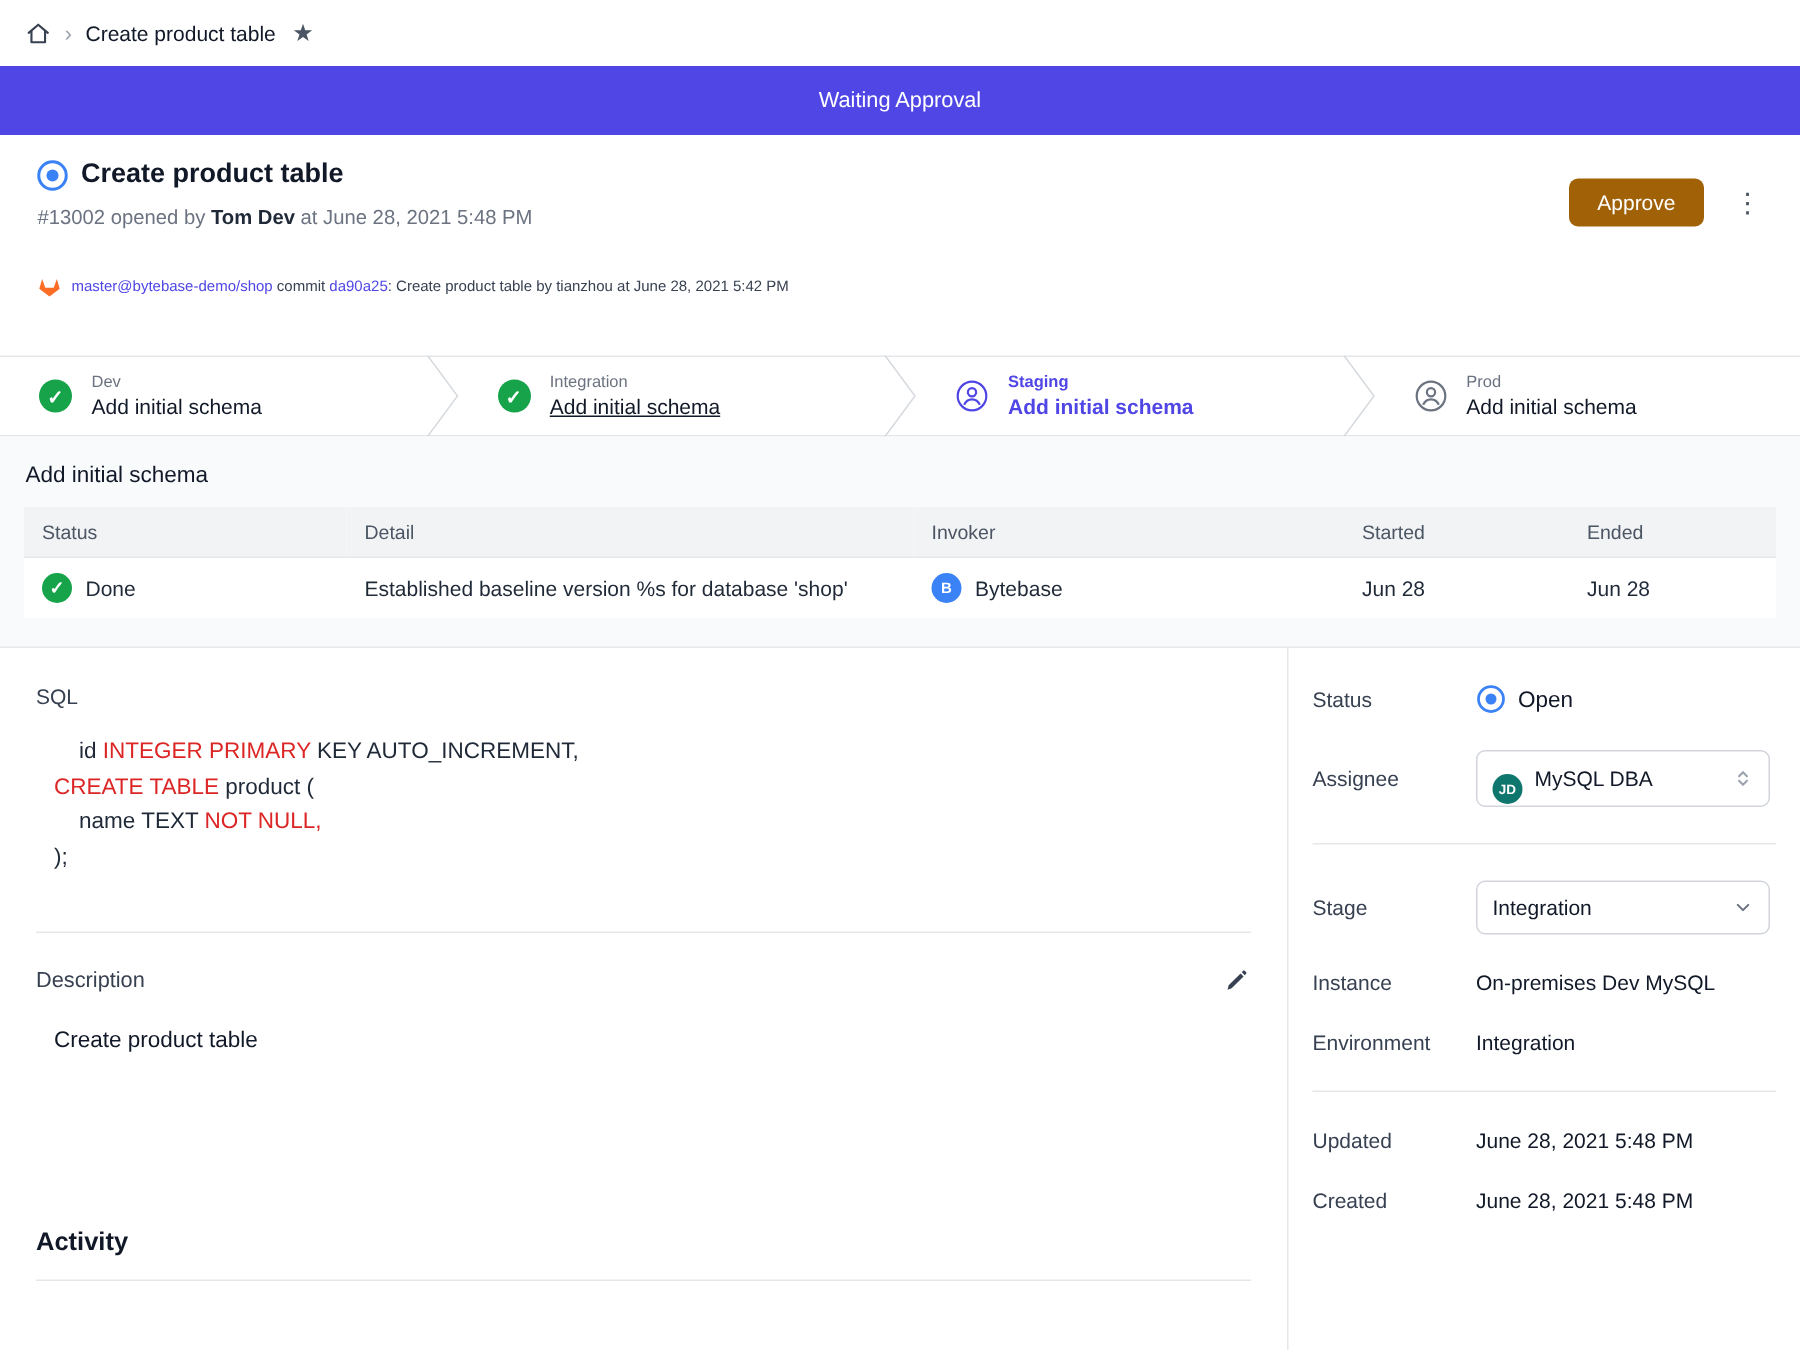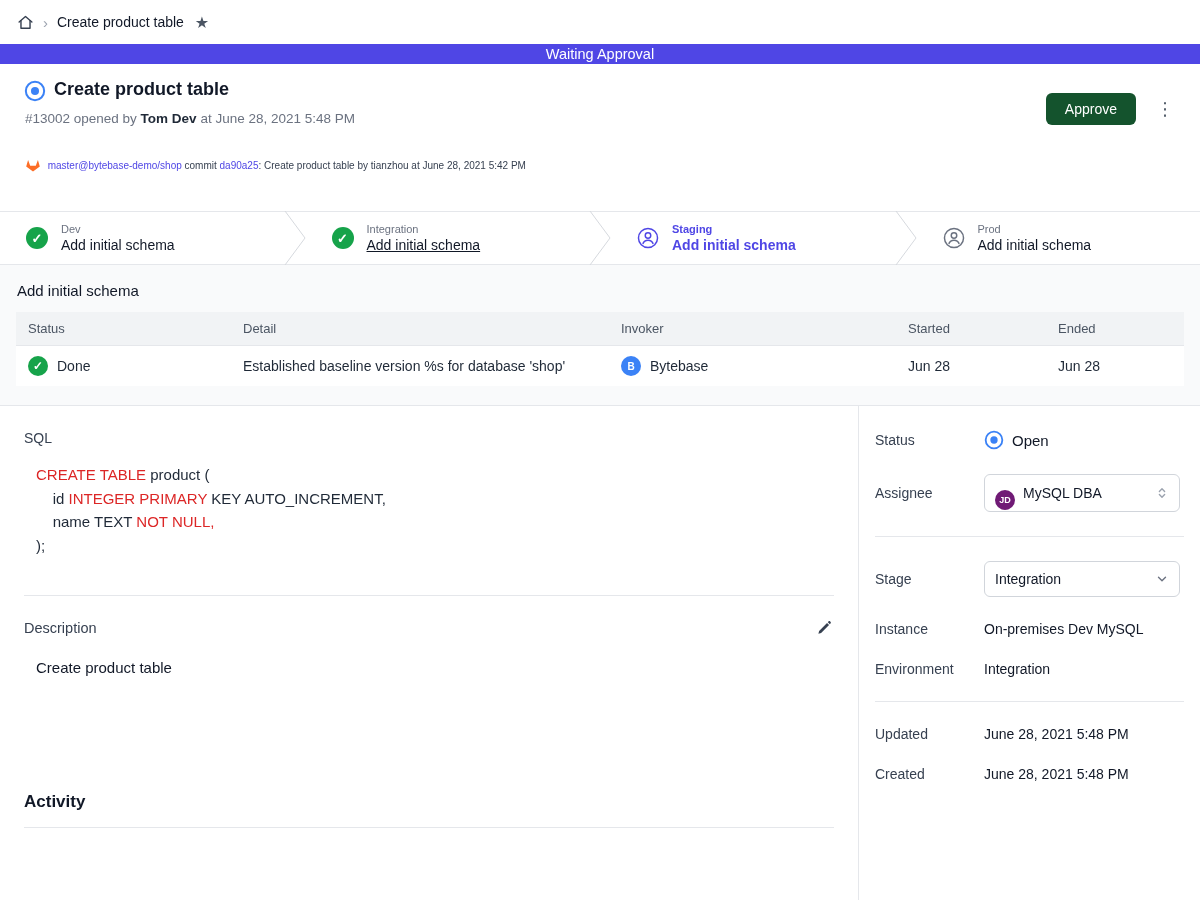--- a/index.html
+++ b/index.html
@@ -10,28 +10,28 @@
   }
   svg { display:block; }
 
   
   .breadcrumb { height:44px; display:flex; align-items:center; gap:9px; padding:0 17px; background:#fff; }
   .crumb-title { font-size:14px; color:#111827; cursor:pointer; }
   .crumb-sep { color:#9ca3af; font-size:15px; }
   .star { color:#4b5563; font-size:16px; cursor:pointer; margin-left:2px; }
 
   
-  .banner { height:20px; background:#4f46e5; color:#fff; display:flex; align-items:center; justify-content:center; font-size:14.5px; font-weight:500; }
+  .banner { height:46px; background:#4f46e5; color:#fff; display:flex; align-items:center; justify-content:center; font-size:14.5px; font-weight:500; }
 
   
   .issue-header { padding:15px 24px 16px; position:relative; }
   .title-row { display:flex; align-items:center; gap:10px; }
   .issue-title { font-size:18px; font-weight:700; color:#111827; }
   .header-actions { position:absolute; top:29px; right:22px; display:flex; align-items:center; gap:16px; }
-  .approve-btn { background:#14532d; color:#fff; border:none; border-radius:6px; padding:8px 19px; font-size:14px; font-weight:500; font-family:inherit; cursor:pointer; }
+  .approve-btn { background:#a16207; color:#fff; border:none; border-radius:6px; padding:8px 19px; font-size:14px; font-weight:500; font-family:inherit; cursor:pointer; }
   .kebab { color:#4b5563; font-size:18px; line-height:1; cursor:pointer; padding:2px 4px; }
   .meta-line { margin:11px 0 0 1px; font-size:13.5px; color:#6b7280; white-space:pre-wrap; }
   .meta-author { color:#1f2937; font-weight:600; }
   .commit-line { margin:9px 0 0 1px; font-size:10px; color:#374151; display:flex; align-items:center; gap:6px; white-space:pre-wrap; }
   .commit-text { white-space:pre-wrap; }
   .link { color:#4f46e5; cursor:pointer; }
 
   
   .pipeline { display:flex; align-items:stretch; border-top:1px solid #e5e7eb; border-bottom:1px solid #e5e7eb; height:54px; background:#fff; }
   .stage { flex:1; display:flex; align-items:center; gap:13px; padding-left:26px; cursor:pointer; }
@@ -82,21 +82,21 @@
   .value-flex { display:flex; align-items:center; gap:8px; }
   .open-icon { width:20px; height:20px; color:#3b82f6; }
   .open-text { font-size:15px; color:#111827; }
   .select { display:flex; align-items:center; gap:8px; border:1px solid #d1d5db; border-radius:6px; background:#fff; padding:0 10px; width:196px; cursor:pointer; }
   .select.h38 { height:38px; }
   .select.h36 { height:36px; }
   .select .grow { flex:1; }
   .select-text { font-size:14px; color:#111827; }
   .avatar { width:20px; height:20px; border-radius:50%; color:#fff; font-size:9px; font-weight:700; display:inline-flex; align-items:center; justify-content:center; flex:none; }
   .avatar.blue { background:#3b82f6; font-size:10px; }
-  .avatar.orange { background:#701a75;margin-top:14px; }
+  .avatar.orange { background:#0f766e;margin-top:14px; }
 </style>
 </head>
 <body>
 
 <div class="breadcrumb">
   <span>
     <svg width="17" height="17" viewBox="0 0 24 24" fill="none" stroke="#374151" stroke-width="2" stroke-linecap="round" stroke-linejoin="round">
       <path d="M3 11.2 L12 3.5 L21 11.2"></path>
         <path d="M5.6 9.6 V20 H18.4 V9.6"></path>
     </svg>
@@ -224,21 +224,21 @@
         <td>Jun 28</td>
         <td>Jun 28</td>
       </tr>
     </tbody>
   </table>
 </div>
 
 <div class="main">
   <div class="main-left">
     <div class="sql-label">SQL</div>
-    <div class="sql-code"><div><span class="kw">CREATE TABLE </span><span>product (</span></div><div><span>    id </span><span class="kw">INTEGER PRIMARY </span><span>KEY AUTO_INCREMENT,</span></div><div><span>    name TEXT </span><span class="kw">NOT NULL,</span></div><div><span>);</span></div></div>
+    <div class="sql-code"><div><span>    id </span><span class="kw">INTEGER PRIMARY </span><span>KEY AUTO_INCREMENT,</span></div><div><span class="kw">CREATE TABLE </span><span>product (</span></div><div><span>    name TEXT </span><span class="kw">NOT NULL,</span></div><div><span>);</span></div></div>
 
     <hr class="left-divider">
 
     <div class="desc-row">
       <span class="desc-label">Description</span>
       <span class="pencil-btn">
         <svg width="16" height="16" viewBox="0 0 20 20">
             <path d="M3 17.2 L3.9 13.6 L13.8 3.7 L16.3 6.2 L6.4 16.1 Z M14.8 2.7 L17.3 5.2 L18.3 4.2 C18.8 3.7 18.8 3 18.3 2.5 L17.5 1.7 C17 1.2 16.3 1.2 15.8 1.7 Z" fill="#374151"></path>
           </svg>
       </span>

